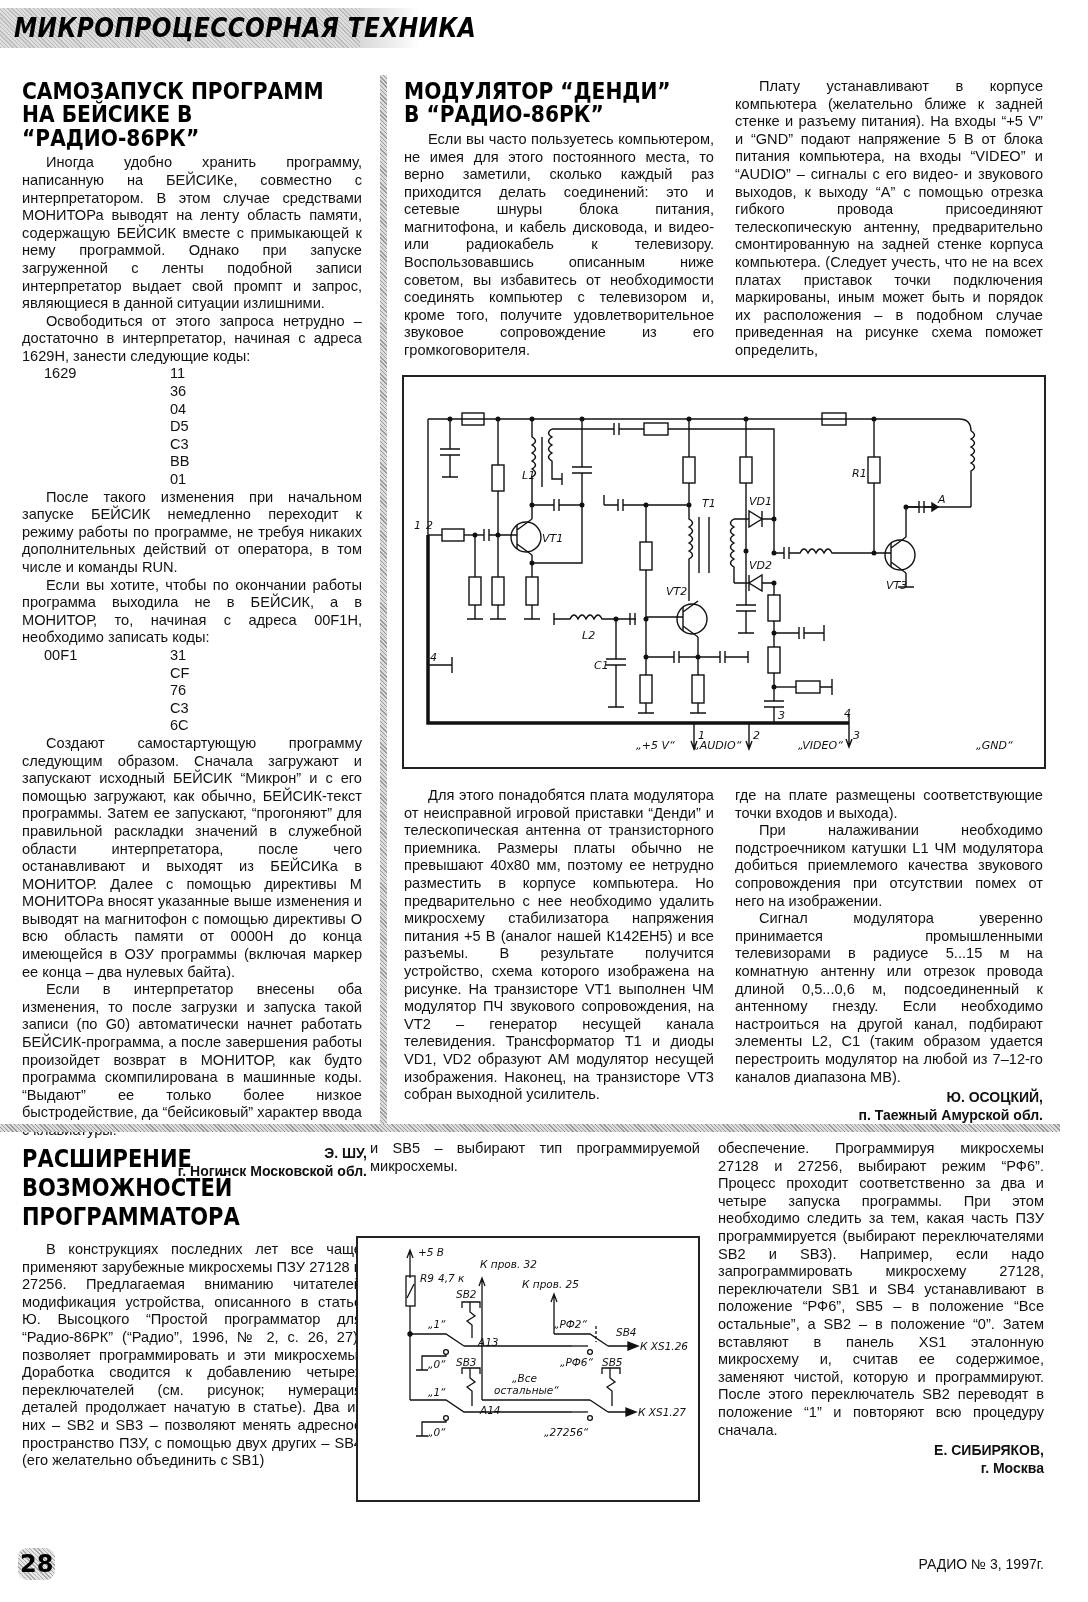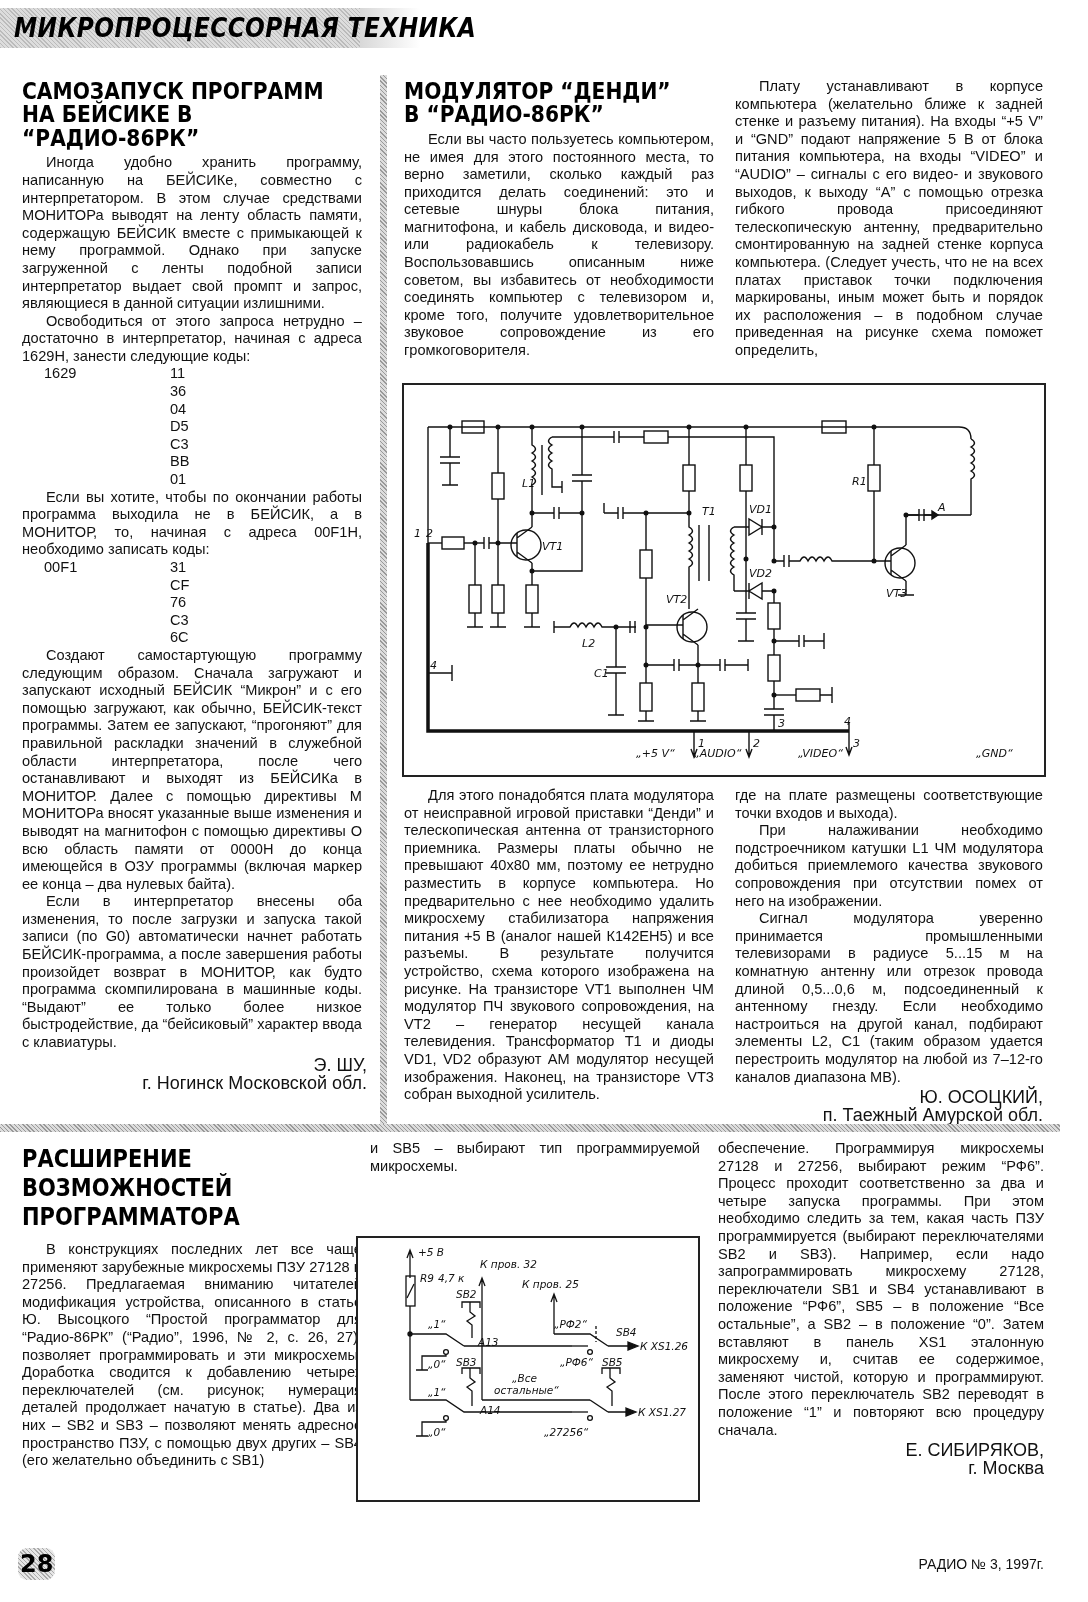--- a/index.html
+++ b/index.html
@@ -14,21 +14,21 @@
     font-weight:bold; font-style:italic; font-size:27px; letter-spacing:0.5px; color:#000;
     transform:scaleX(0.86); transform-origin:left top; white-space:nowrap; }
   .headline { font-family:"DejaVu Sans", sans-serif; font-weight:bold; color:#000;
     line-height:1.02; transform:scaleX(0.88); transform-origin:left top; }
   .col { font-size:14.6px; line-height:17.6px; text-align:justify; hyphens:manual; }
   .col p { margin:0; text-indent:24px; }
   .col p.noind { text-indent:0; }
   .codes { margin:0; font-size:14.6px; line-height:17.6px; }
   .code-row { display:flex;gap:28px; }
   .code-addr { width:98px; padding-left:22px; }
-  .author { text-align:right; font-weight:normal; font-size:18px; line-height:18px; }
+  .author { text-align:right; font-weight:bold; font-size:14px; line-height:18px; }
   .vsep { background: repeating-linear-gradient(45deg,#999 0 1px,#ddd 1px 3px); }
   .hsep { background: repeating-linear-gradient(45deg,#999 0 1px,#ddd 1px 3px); }
   .figbox { border:2px solid #222; background:#fff; }
   svg text { font-family:"DejaVu Sans", sans-serif; font-style:italic; fill:#111; }
   .pagenum { left:18px; top:1548px; font-family:"DejaVu Sans", sans-serif; font-weight:bold;
     font-size:24px; color:#000; padding:2px 2px;
     background: repeating-linear-gradient(45deg,#aaa 0 1px,#e6e6e6 1px 3px); border-radius: 9px; }
   .issue { right:44px; top:1556px; font-size:14px; }
 </style>
 </head>
@@ -69,20 +69,21 @@
         </div>
       <div class="code-row">
           <span class="code-addr"></span>
           <span>BB</span>
         </div>
       <div class="code-row">
           <span class="code-addr"></span>
           <span>01</span>
         </div>
     </div>
+    <p>После такого изменения при начальном запуске БЕЙСИК немедленно переходит к режиму работы по программе, не требуя никаких дополнительных действий от оператора, в том числе и команды RUN.</p>
     <p>Если вы хотите, чтобы по окончании работы программа выходила не в БЕЙСИК, а в МОНИТОР, то, начиная с адреса 00F1Н, необходимо записать коды:</p>
     <div class="codes">
       <div class="code-row">
           <span class="code-addr">00F1</span>
           <span>31</span>
         </div>
       <div class="code-row">
           <span class="code-addr"></span>
           <span>CF</span>
         </div>
@@ -114,21 +115,21 @@
     <div>В “РАДИО-86РК”</div>
   </div>
   <div class="col" style="margin-top:4px; width:310px;">
     <p>Если вы часто пользуетесь компьютером, не имея для этого постоянного места, то верно заметили, сколько каждый раз приходится делать соединений: это и сетевые шнуры блока питания, магнитофона, и кабель дисковода, и видео- или радиокабель к телевизору. Воспользовавшись описанным ниже советом, вы избавитесь от необходимости соединять компьютер с телевизором и, кроме того, получите удовлетворительное звуковое сопровождение из его громкоговорителя.</p>
   </div>
 </div>
 <div class="abs col" style="left:735px; top:78px; width:308px;">
   <p>Плату устанавливают в корпусе компьютера (желательно ближе к задней стенке и разъему питания). На входы “+5 V” и “GND” подают напряжение 5 В от блока питания компьютера, на входы “VIDEO” и “AUDIO” – сигналы с его видео- и звукового выходов, к выходу “А” с помощью отрезка гибкого провода присоединяют телескопическую антенну, предварительно смонтированную на задней стенке корпуса компьютера. (Следует учесть, что не на всех платах приставок точки подключения маркированы, иным может быть и порядок их расположения – в подобном случае приведенная на рисунке схема поможет определить,</p>
 </div>
 
-<div class="abs figbox" style="left:402px; top:375px; width:640px; height:390px;margin-top:8px;">
+<div class="abs figbox" style="left:402px; top:375px; width:640px; height:390px;">
   <svg width="640" height="390" viewBox="0 0 640 390" stroke="#111" fill="none" stroke-width="1.4">
 
     <path d="M24 42 H555"></path>
     <path d="M555 42 q12 0 12 12"></path>
 
     <path d="M24 42 V346"></path>
     <path d="M24 158 V346 H445" stroke-width="3.5"></path>
     <path d="M445 346 V338"></path>
 
     <rect x="58" y="36" width="22" height="12"></rect>

